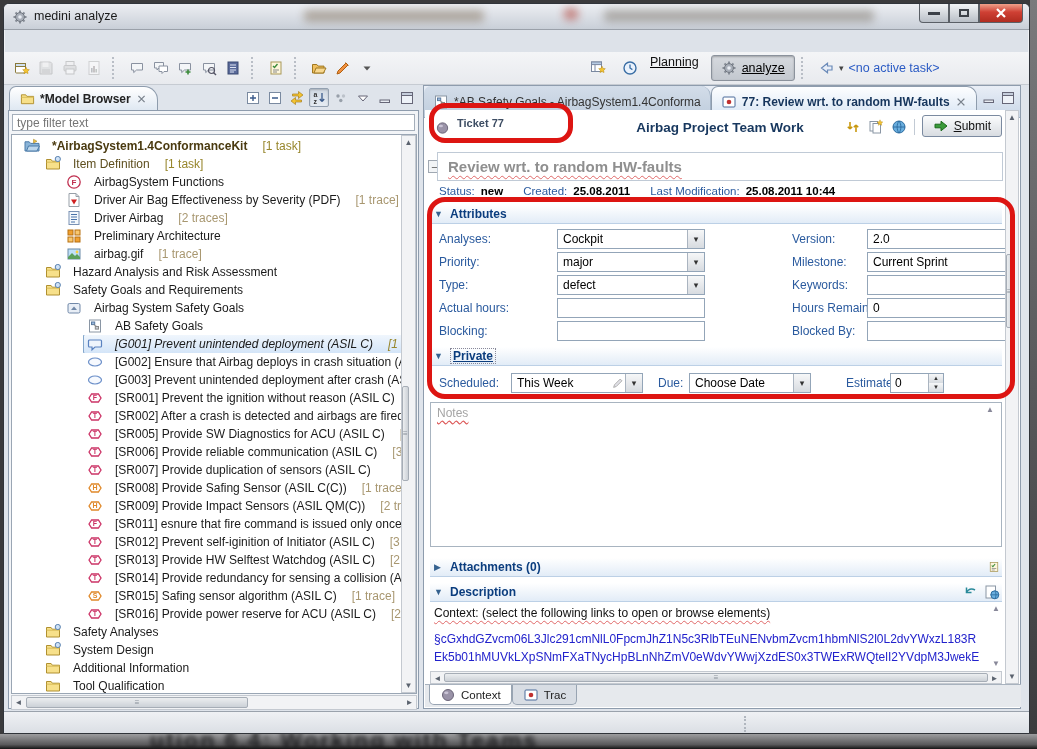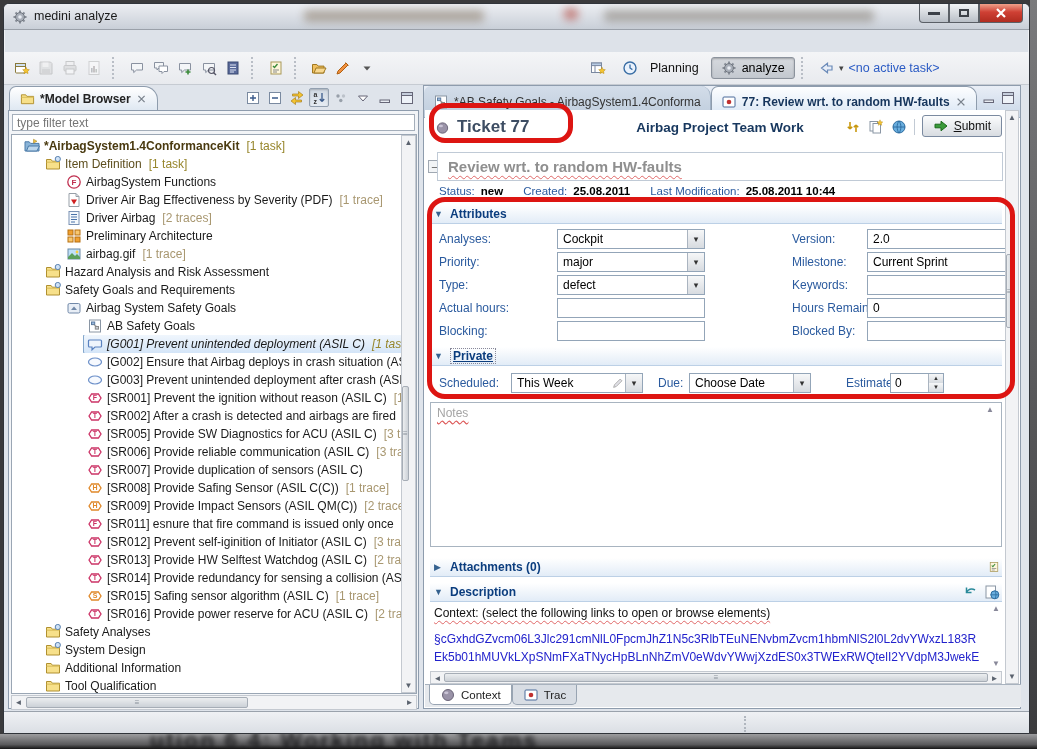--- a/index.html
+++ b/index.html
@@ -34,21 +34,21 @@
   .menubar { position:absolute; left:0; top:26px; width:100%; height:22px; background:linear-gradient(180deg,#f6f7f9,#e3e6eb); display:flex; align-items:center; padding-left:6px; border-bottom:1px solid #cdd2d9; }
   .menu-item { padding:2px 9px; font-size:12.5px; color:#111; }
   .menu-item u { text-decoration:underline; }
 
   
   .toolbar { position:absolute; left:0; top:48px; width:100%; height:33px; background:linear-gradient(180deg,#f4f5f7,#e8eaee); border-bottom:1px solid #c6cbd2; }
   .tb-left { position:absolute; left:6px; top:4px; display:flex; align-items:center; }
   .tb-btn { width:24px; height:24px; display:flex; align-items:center; justify-content:center; border:1px solid transparent; border-radius:3px; }
   .tb-btn.disabled { opacity:.38; filter:grayscale(.9); }
   .tb-sep { width:9px; height:22px; border-left:2px dotted #b9bec6; margin:0 4px 0 6px; }
-  .persp { position:absolute; left:582px; top:3px; height:26px; display:flex; align-items:center; gap:12px; }
+  .persp { position:absolute; left:582px; top:3px; height:26px; display:flex; gap:12px;text-decoration:underline; }
   .persp-label { font-size:12.5px; color:#111; }
   .persp-btn { display:flex; align-items:center; gap:5px; padding:2px 9px; border:1px solid #8b929c; border-radius:3px; background:linear-gradient(180deg,#d6d9de,#c3c8cf); box-shadow:inset 0 1px 2px rgba(0,0,0,.25); font-size:12.5px; }
   .taskgrp { position:absolute; left:797px; top:3px; height:26px; display:flex; align-items:center; gap:5px; }
   .taskgrp .sep { width:8px; height:22px; border-left:2px dotted #b9bec6; margin-right:4px; }
   .caret { font-size:9px; color:#444; }
   .no-task { font-size:12.5px; color:#2b5bc4; }
 
   
   .main { position:absolute; left:0; top:81px; width:100%; height:626px; background:#dfe4eb; }
 
@@ -57,21 +57,21 @@
   .view-tabstrip { position:absolute; left:0; top:0; width:100%; height:25px; }
   .view-tab { position:absolute; left:1px; top:1px; height:24px; display:flex; align-items:center; gap:5px; padding:0 10px; background:linear-gradient(180deg,#ffffff,#dfe8f2); border:1px solid #8e9cad; border-bottom:none; border-radius:7px 14px 0 0; font-size:12px; font-weight:bold; color:#222; }
   .view-toolbar { position:absolute; right:2px; top:3px; display:flex; align-items:center; gap:2px; }
   .pt-btn { width:20px; height:19px; display:flex; align-items:center; justify-content:center; border:1px solid transparent; border-radius:2px; }
   .pt-btn.pressed { border-color:#93a0b0; background:linear-gradient(180deg,#cfd8e2,#e6ecf3); box-shadow:inset 0 1px 2px rgba(0,0,0,.2); }
   .panel-body { position:absolute; left:0; top:25px; width:411px; height:599px; background:#f2f4f7; border:1px solid #8e9cad; border-top:1px solid #8e9cad; }
   .filter-input { position:absolute; left:3px; top:3px; width:403px; height:17px; border:1px solid #a4aeba; font-size:12px; color:#777; padding:0 4px; font-family:inherit; }
   .tree-wrap { position:absolute; left:2px; top:23px; width:406px; height:560px; background:#fff; border:1px solid #9aa6b4; overflow:hidden; }
   #tree { position:absolute; left:0; top:2px; width:389px; overflow:hidden; white-space:nowrap; }
   .tree-row { height:18px; line-height:18px; font-size:12px; color:#1a1a1a; display:flex; align-items:center; overflow:hidden; }
-  .rowbox { display:inline-flex; align-items:center; gap:4px; padding:0 3px; border:1px solid transparent; }
+  .rowbox { display:inline-flex; align-items:center; gap:12px; padding:0 3px; border:1px solid transparent; }
   .rowbox.selected { background:linear-gradient(180deg,#f0f6fd,#d4e5f8); border-color:#84a7cc; border-radius:2px; }
   .ticon { width:16px; height:16px; flex:0 0 16px; }
   .lbl-brown { color:#4a3a10; font-weight:bold; }
   .lbl-olive { color:#5d4e1e; }
   .tsfx { padding-left:3px; }
   .sfx-task { color:#97862c; }
   .sfx-trace { color:#a89770; }
   
   .sb { position:absolute; background:#f2f3f5; border:1px solid #c4c9d0; }
   .sbv { width:15px; }
@@ -89,21 +89,21 @@
   
   #right-panel { position:absolute; left:419px; top:0; width:598px; height:624px; border:1px solid #8e9cad; background:#fff; }
   .editor-tabstrip { position:absolute; left:0; top:0; width:100%; height:32px; background:linear-gradient(180deg,#e9eef6,#c9d7e8); border-bottom:1px solid #9fb0c4; display:flex; }
   .etab { display:flex; align-items:center; gap:5px; padding:0 9px; font-size:12px; color:#333; background:linear-gradient(180deg,#d3dde9,#bfcddd); border-right:1px solid #9fb0c4; border-radius:7px 10px 0 0; max-width:290px; white-space:nowrap; overflow:hidden; }
   .etab.active { background:linear-gradient(180deg,#fdfeff,#d8e5f4); font-weight:bold; color:#16355c; border:1px solid #8e9cad; border-bottom:none; }
   .etab .tclose { width:12px; height:12px; }
   .editor-minmax { position:absolute; right:4px; top:4px; display:flex; gap:3px; }
 
   .form { position:absolute; left:1px; top:24px; width:581px; height:574px; background:#fff; overflow:hidden; }
   .hdr-sphere { position:absolute; left:10px; top:10px; width:15px; height:15px; }
-  .ticket-heading { position:absolute; left:32px; top:7px; font-size:17px; font-weight:bold; color:#3d4d63; }
+  .ticket-heading { position:absolute; left:32px; top:7px; font-size:11px; font-weight:bold; color:#3d4d63; }
   .team-name { position:absolute; left:180px; top:10px; width:230px; text-align:center; font-size:13.5px; font-weight:bold; color:#17375e; }
   .hdr-icons { position:absolute; left:420px; top:9px; display:flex; align-items:center; gap:7px; }
   .hdr-sep { width:1px; height:16px; background:#c2cad4; }
   .submit-btn { position:absolute; right:4px; top:5px; height:22px; display:flex; align-items:center; gap:5px; padding:0 10px; border:1px solid #7b8aa0; border-radius:3px; background:linear-gradient(180deg,#fbfcfd,#d8dce1); font-size:12px; color:#111; }
   .collapse-ctrl { position:absolute; left:3px; top:50px; display:flex; align-items:center; gap:3px; color:#555; }
   .collapse-ctrl .minus { width:13px; height:13px; border:1px solid #a0a8b2; display:flex; align-items:center; justify-content:center; font-size:11px; line-height:10px; background:#f2f4f6; }
   .title-box { position:absolute; left:12px; top:42px; width:566px; height:29px; border:1px solid #c0cad6; background:#fff; display:flex; align-items:center; padding:0 10px; }
   .review-title { font-size:15px; font-weight:bold; color:#8f8f8f; }
   .wavy { text-decoration:underline; text-decoration-style:wavy; text-decoration-color:#e06868; text-decoration-thickness:1px; text-underline-offset:3px; }
   .status-row { position:absolute; left:14px; top:75px; display:flex; align-items:center; font-size:11.5px; }

